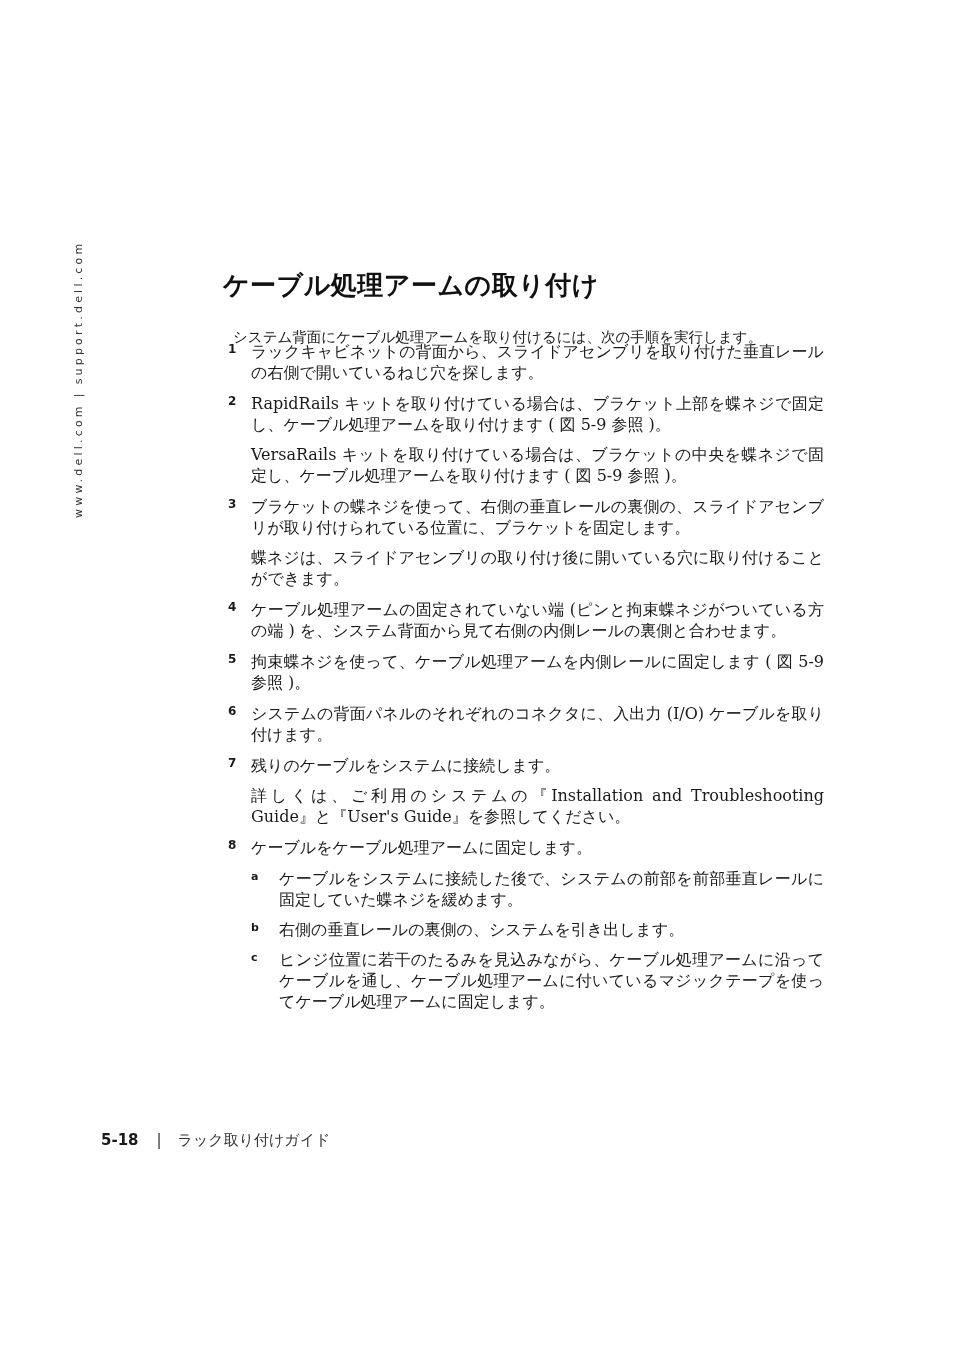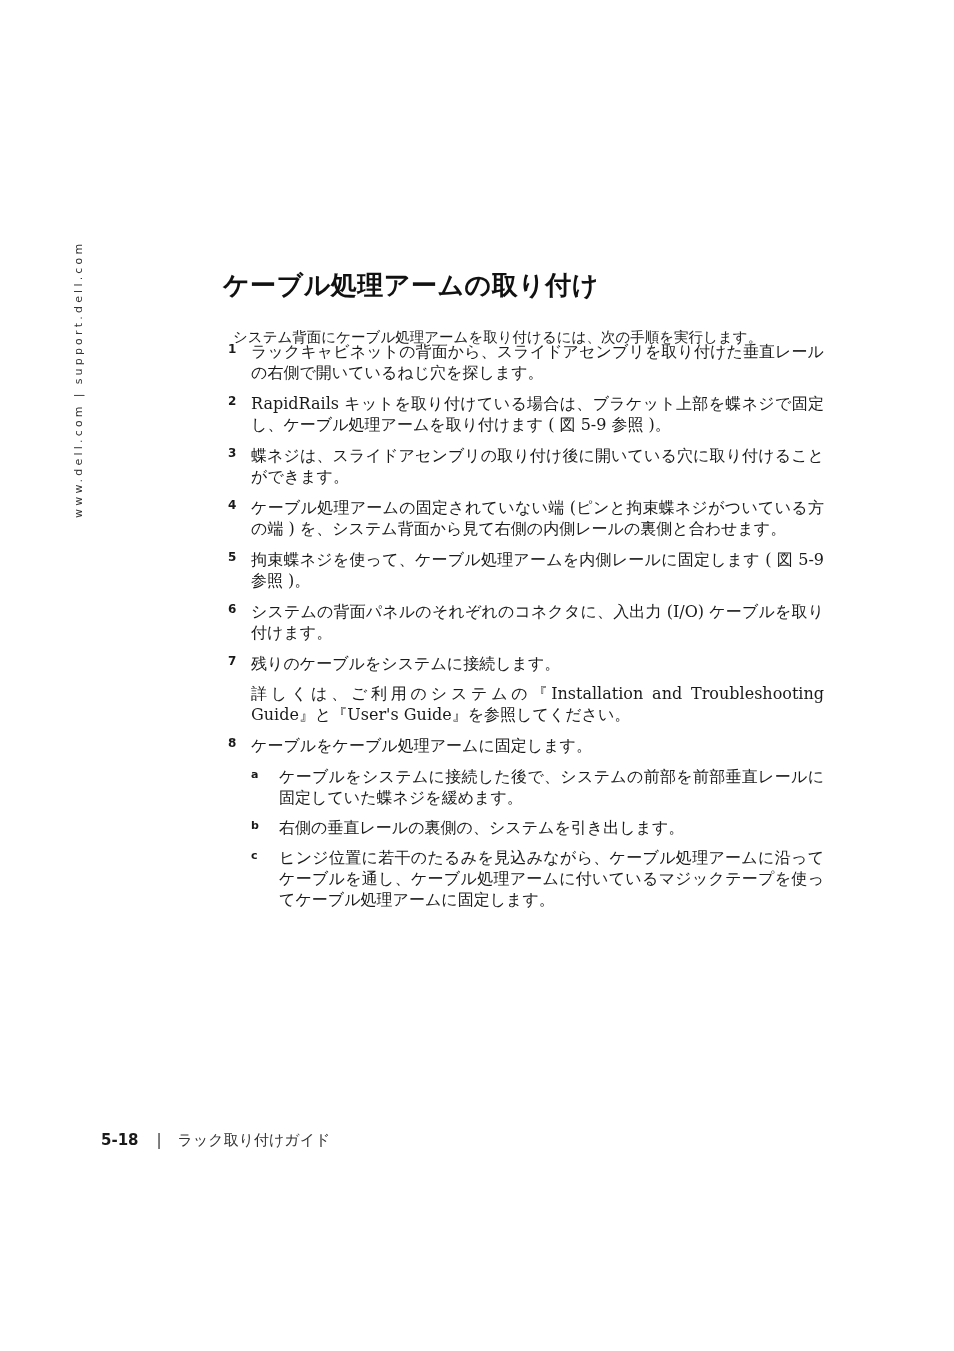--- a/index.html
+++ b/index.html
@@ -67,23 +67,25 @@
 <p class="intro">システム背面にケーブル処理アームを取り付けるには、次の手順を実行します。</p>
 
 <div class="steps">
   <div class="step">
     <span class="step-num">1</span>
     <p class="step-text">ラックキャビネットの背面から、スライドアセンブリを取り付けた垂直レールの右側で開いているねじ穴を探します。</p>
   </div>
   <div class="step">
     <span class="step-num">2</span>
     <p class="step-text">RapidRails キットを取り付けている場合は、ブラケット上部を蝶ネジで固定し、ケーブル処理アームを取り付けます ( 図 5-9 参照 )。</p>
+    <p class="step-note">VersaRails キットを取り付けている場合は、ブラケットの中央を蝶ネジで固定し、ケーブル処理アームを取り付けます ( 図 5-9 参照 )。</p>
   </div>
   <div class="step">
     <span class="step-num">3</span>
+    <p class="step-text">ブラケットの蝶ネジを使って、右側の垂直レールの裏側の、スライドアセンブリが取り付けられている位置に、ブラケットを固定します。</p>
     <p class="step-note">蝶ネジは、スライドアセンブリの取り付け後に開いている穴に取り付けることができます。</p>
   </div>
   <div class="step">
     <span class="step-num">4</span>
     <p class="step-text">ケーブル処理アームの固定されていない端 (ピンと拘束蝶ネジがついている方の端 ) を、システム背面から見て右側の内側レールの裏側と合わせます。</p>
   </div>
   <div class="step">
     <span class="step-num">5</span>
     <p class="step-text">拘束蝶ネジを使って、ケーブル処理アームを内側レールに固定します ( 図 5-9 参照 )。</p>
   </div>

